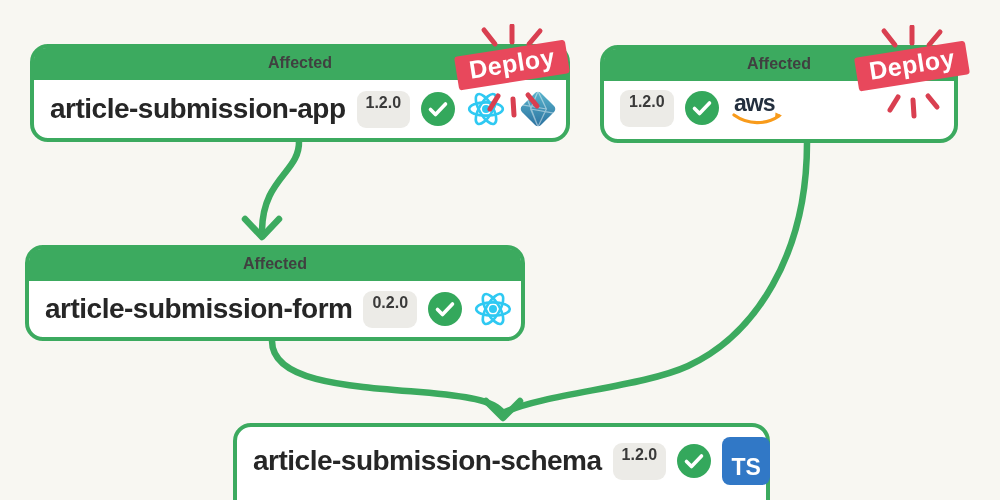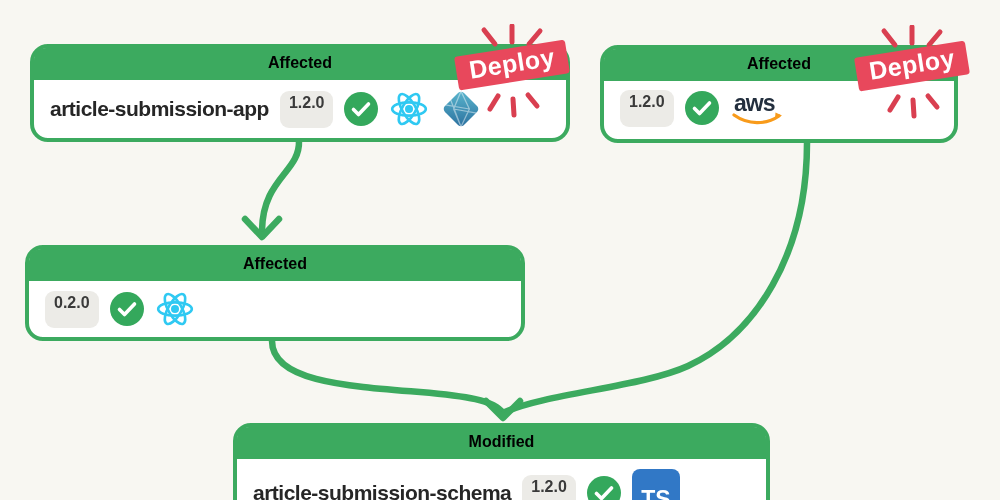--- a/index.html
+++ b/index.html
@@ -14,28 +14,28 @@
     font-family:"Liberation Sans","DejaVu Sans",sans-serif;
   }
   .arrows{position:absolute;left:0;top:0;z-index:1;pointer-events:none;}
   .arrows path{stroke:var(--green);stroke-width:6.5;fill:none;stroke-linecap:round;stroke-linejoin:round;}
 
   .card{
     position:absolute;z-index:2;background:#fff;border:4px solid var(--green);
     border-radius:18px;box-sizing:border-box;
   }
   .card-header{
-    background:var(--green);color:#000000;text-align:center;
+    background:var(--green);color:#404040;text-align:center;
     font-size:16px;font-weight:700;padding:6px 0 8px;
     border-radius:12px 12px 0 0;
   }
   .card-body{
     display:flex;align-items:center;gap:11px;padding:8px 16px 10px;white-space:nowrap;
   }
-  .pkg-name{font-size:21px;font-weight:700;color:var(--text);letter-spacing:-0.5px;}
+  .pkg-name{font-size:28px;font-weight:700;color:var(--text);letter-spacing:-0.5px;}
   .version{
     background:var(--badge_bg);color:#3a3a3a;font-size:16px;font-weight:600;
     padding:3px 9px 16px;border-radius:9px;
   }
   .check{width:34px;height:34px;flex:0 0 auto;}
   .deploy{position:absolute;z-index:5;width:132px;height:96px;pointer-events:none;}
   .deploy-badge{
     position:absolute;left:6px;top:24px;transform:rotate(-9deg);
     background:var(--red);color:#fff;font-size:25px;font-weight:800;
     padding:1px 13px 4px;border-radius:3px;letter-spacing:0.5px;
@@ -127,38 +127,38 @@
       <line x1="63" y1="75" x2="64" y2="91"></line>
       <line x1="78" y1="71" x2="87" y2="82"></line>
     </svg>
     <span class="deploy-badge">Deploy</span>
   </div>
 </div>
 
 <div class="card" style="left:25px;top:245px;width:500px;height:96px;">
   <div class="card-header">Affected</div>
   <div class="card-body">
+    <span class="pkg-name">article-submission-form</span>
     <span class="version">0.2.0</span>
     <svg class="check" viewBox="0 0 34 34">
       <circle cx="17" cy="17" r="17" fill="#34a85c"></circle>
       <polyline points="9.5,17.5 14.5,22.5 24.5,12" fill="none" stroke="#fff" stroke-width="3.6" stroke-linecap="round" stroke-linejoin="round"></polyline>
     </svg>
     <svg class="react-icon" width="40" height="40" viewBox="-15 -15 30 30">
       <circle r="3" fill="#2fc9f2"></circle>
       <g stroke="#2fc9f2" stroke-width="2" fill="none">
         <ellipse rx="12.6" ry="5"></ellipse>
         <ellipse rx="12.6" ry="5" transform="rotate(60)"></ellipse>
         <ellipse rx="12.6" ry="5" transform="rotate(120)"></ellipse>
       </g>
     </svg>
   </div>
 </div>
 
 <div class="card" style="left:233px;top:423px;width:537px;height:110px;">
-  <div class="card-header">Modified</div>
   <div class="card-body" style="padding-top:10px;">
     <span class="pkg-name">article-submission-schema</span>
     <span class="version">1.2.0</span>
     <svg class="check" viewBox="0 0 34 34">
       <circle cx="17" cy="17" r="17" fill="#34a85c"></circle>
       <polyline points="9.5,17.5 14.5,22.5 24.5,12" fill="none" stroke="#fff" stroke-width="3.6" stroke-linecap="round" stroke-linejoin="round"></polyline>
     </svg>
     <div class="ts-box">
       <span>TS</span>
     </div>

